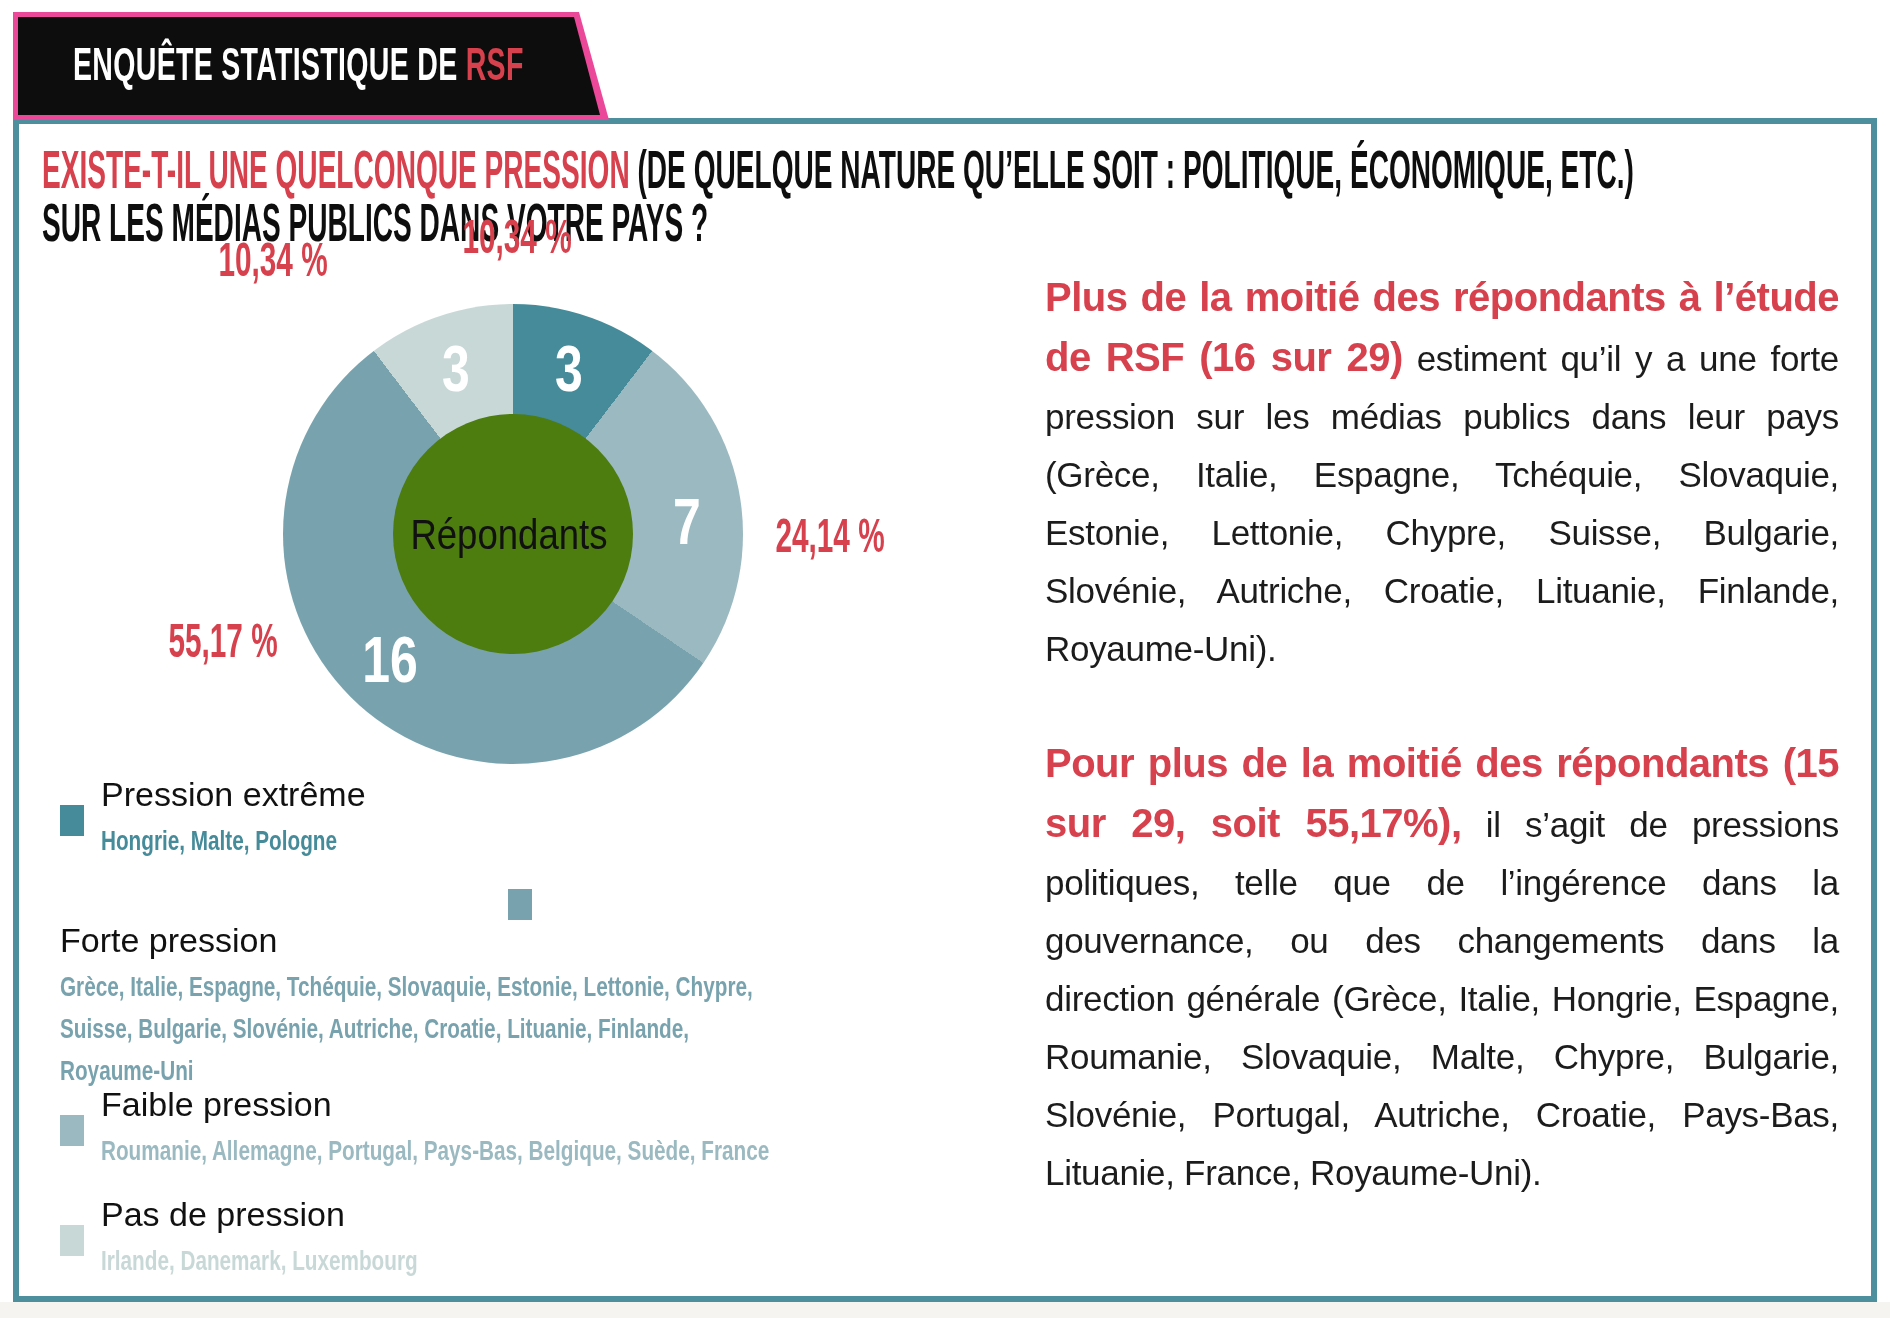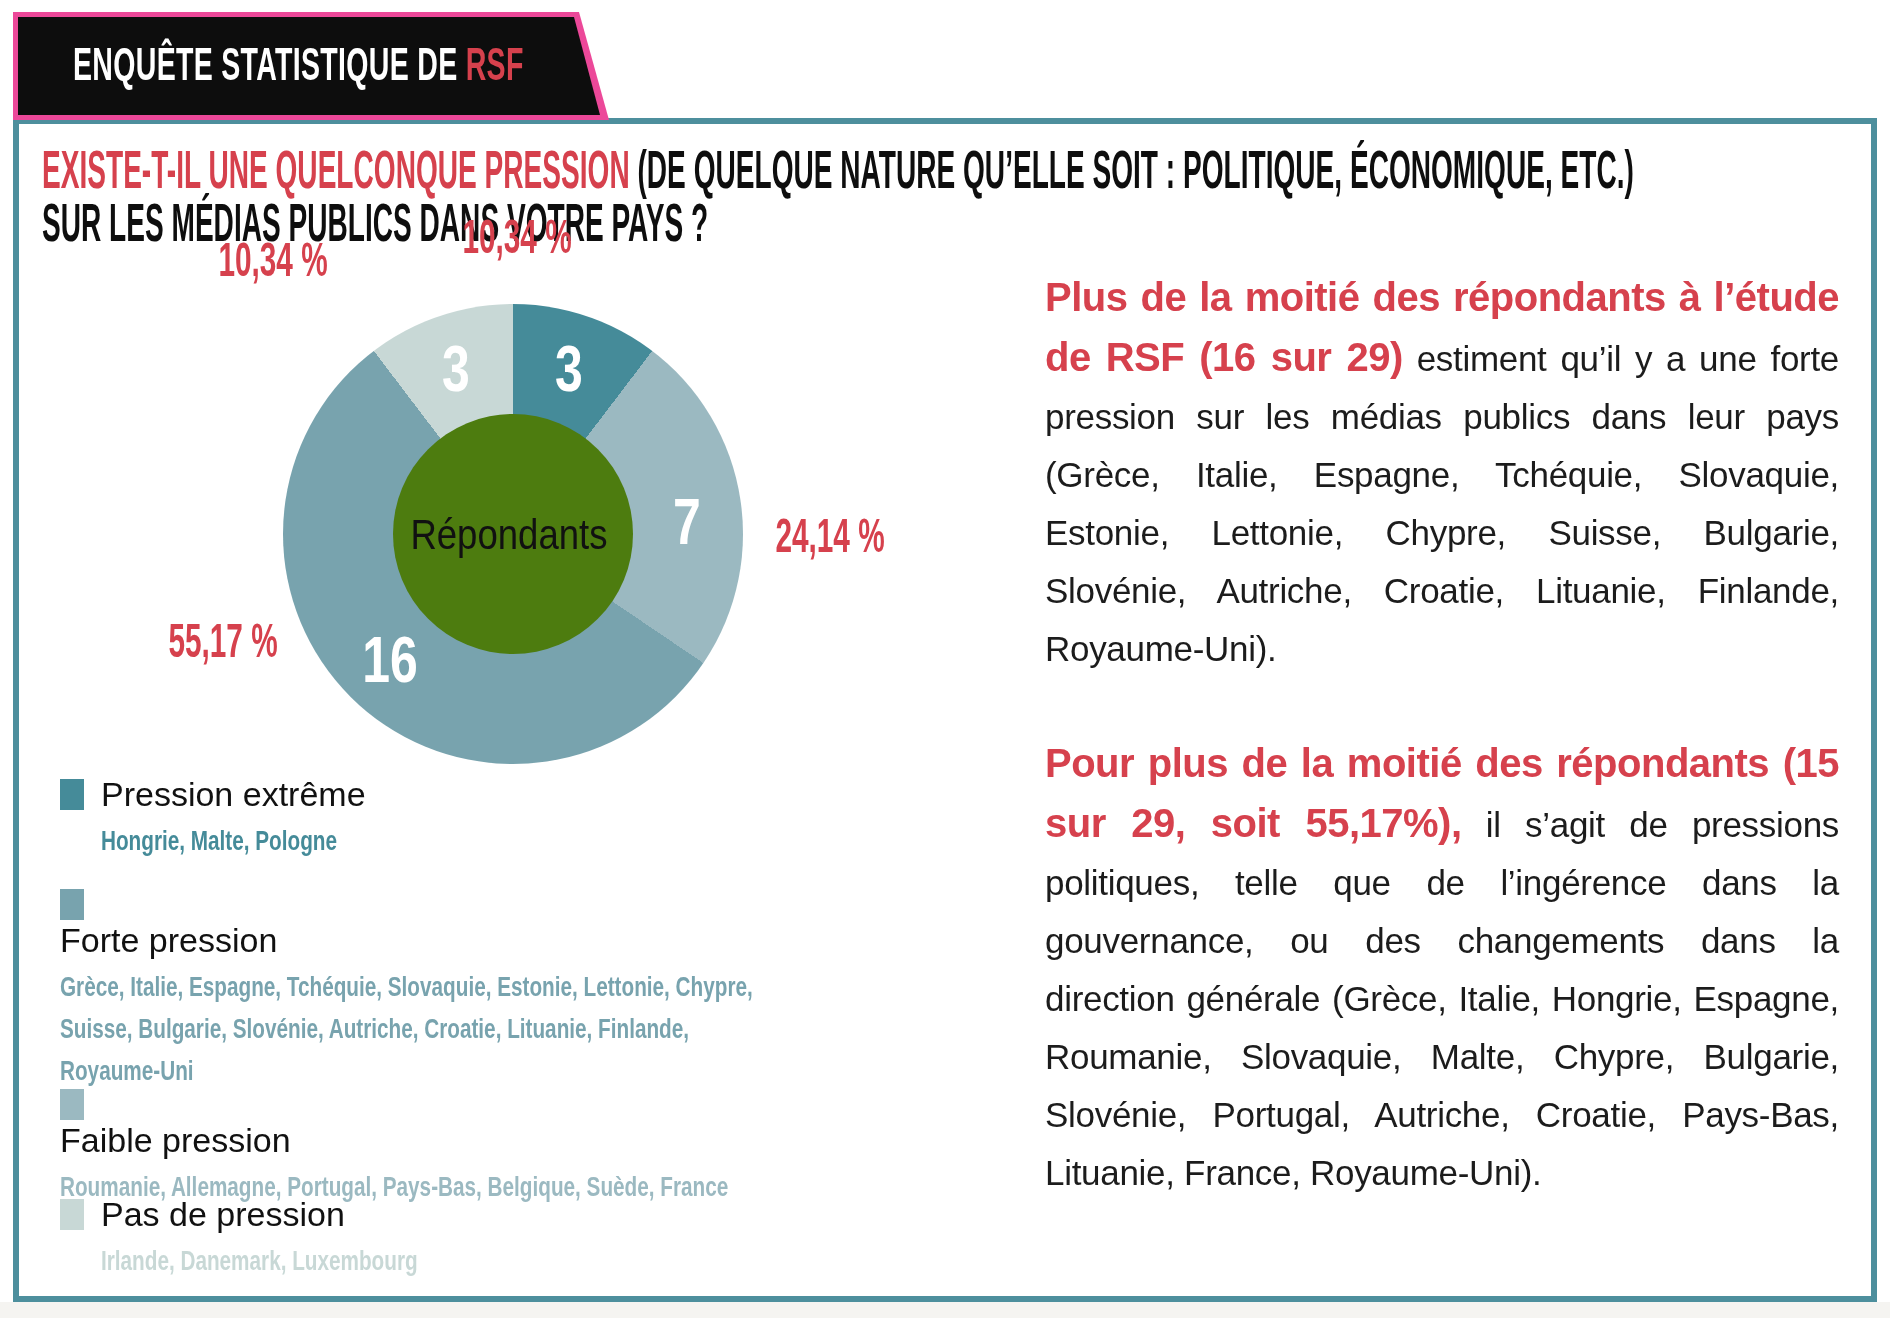--- a/index.html
+++ b/index.html
@@ -60,22 +60,22 @@
   }
   .v0{left:569px;top:369px;} .v1{left:687px;top:522px;}
   .v2{left:390px;top:660px;} .v3{left:456px;top:369px;}
   .pct{
     position:absolute;color:#d6414d;font-weight:bold;font-size:48px;
     transform:translate(-50%,-50%) scaleX(0.62);white-space:nowrap;
   }
   .p0{left:517px;top:236px;} .p1{left:830px;top:535px;}
   .p2{left:223px;top:640px;} .p3{left:273px;top:259px;}
   
-  .legend-item{position:absolute;left:60px;display:flex;align-items:flex-start;}
-  .li0{top:774px;} .li1{top:884px;flex-direction:column;} .li2{top:1084px;flex-direction:column;} .li3{top:1194px;}
+  .legend-item{position:absolute;left:60px;display:flex;align-items:center;}
+  .li0{top:774px;} .li1{top:884px;flex-direction:column;} .li2{top:1084px;} .li3{top:1194px;}
   .sq{width:24px;height:31px;margin-top:5px;margin-right:17px;flex:0 0 auto;}
   .legend-label{font-size:34px;line-height:40px;color:#111111;}
   .legend-countries{
     font-size:28px;line-height:42px;font-weight:bold;white-space:pre-line;
     transform:scaleX(0.74);transform-origin:left top;margin-top:6px;
   }
   
   .analysis{position:absolute;left:1045px;top:268px;width:794px;}
   .analysis p{
     margin:0 0 56px 0;font-size:35px;line-height:58px;color:#1c1c1c;

